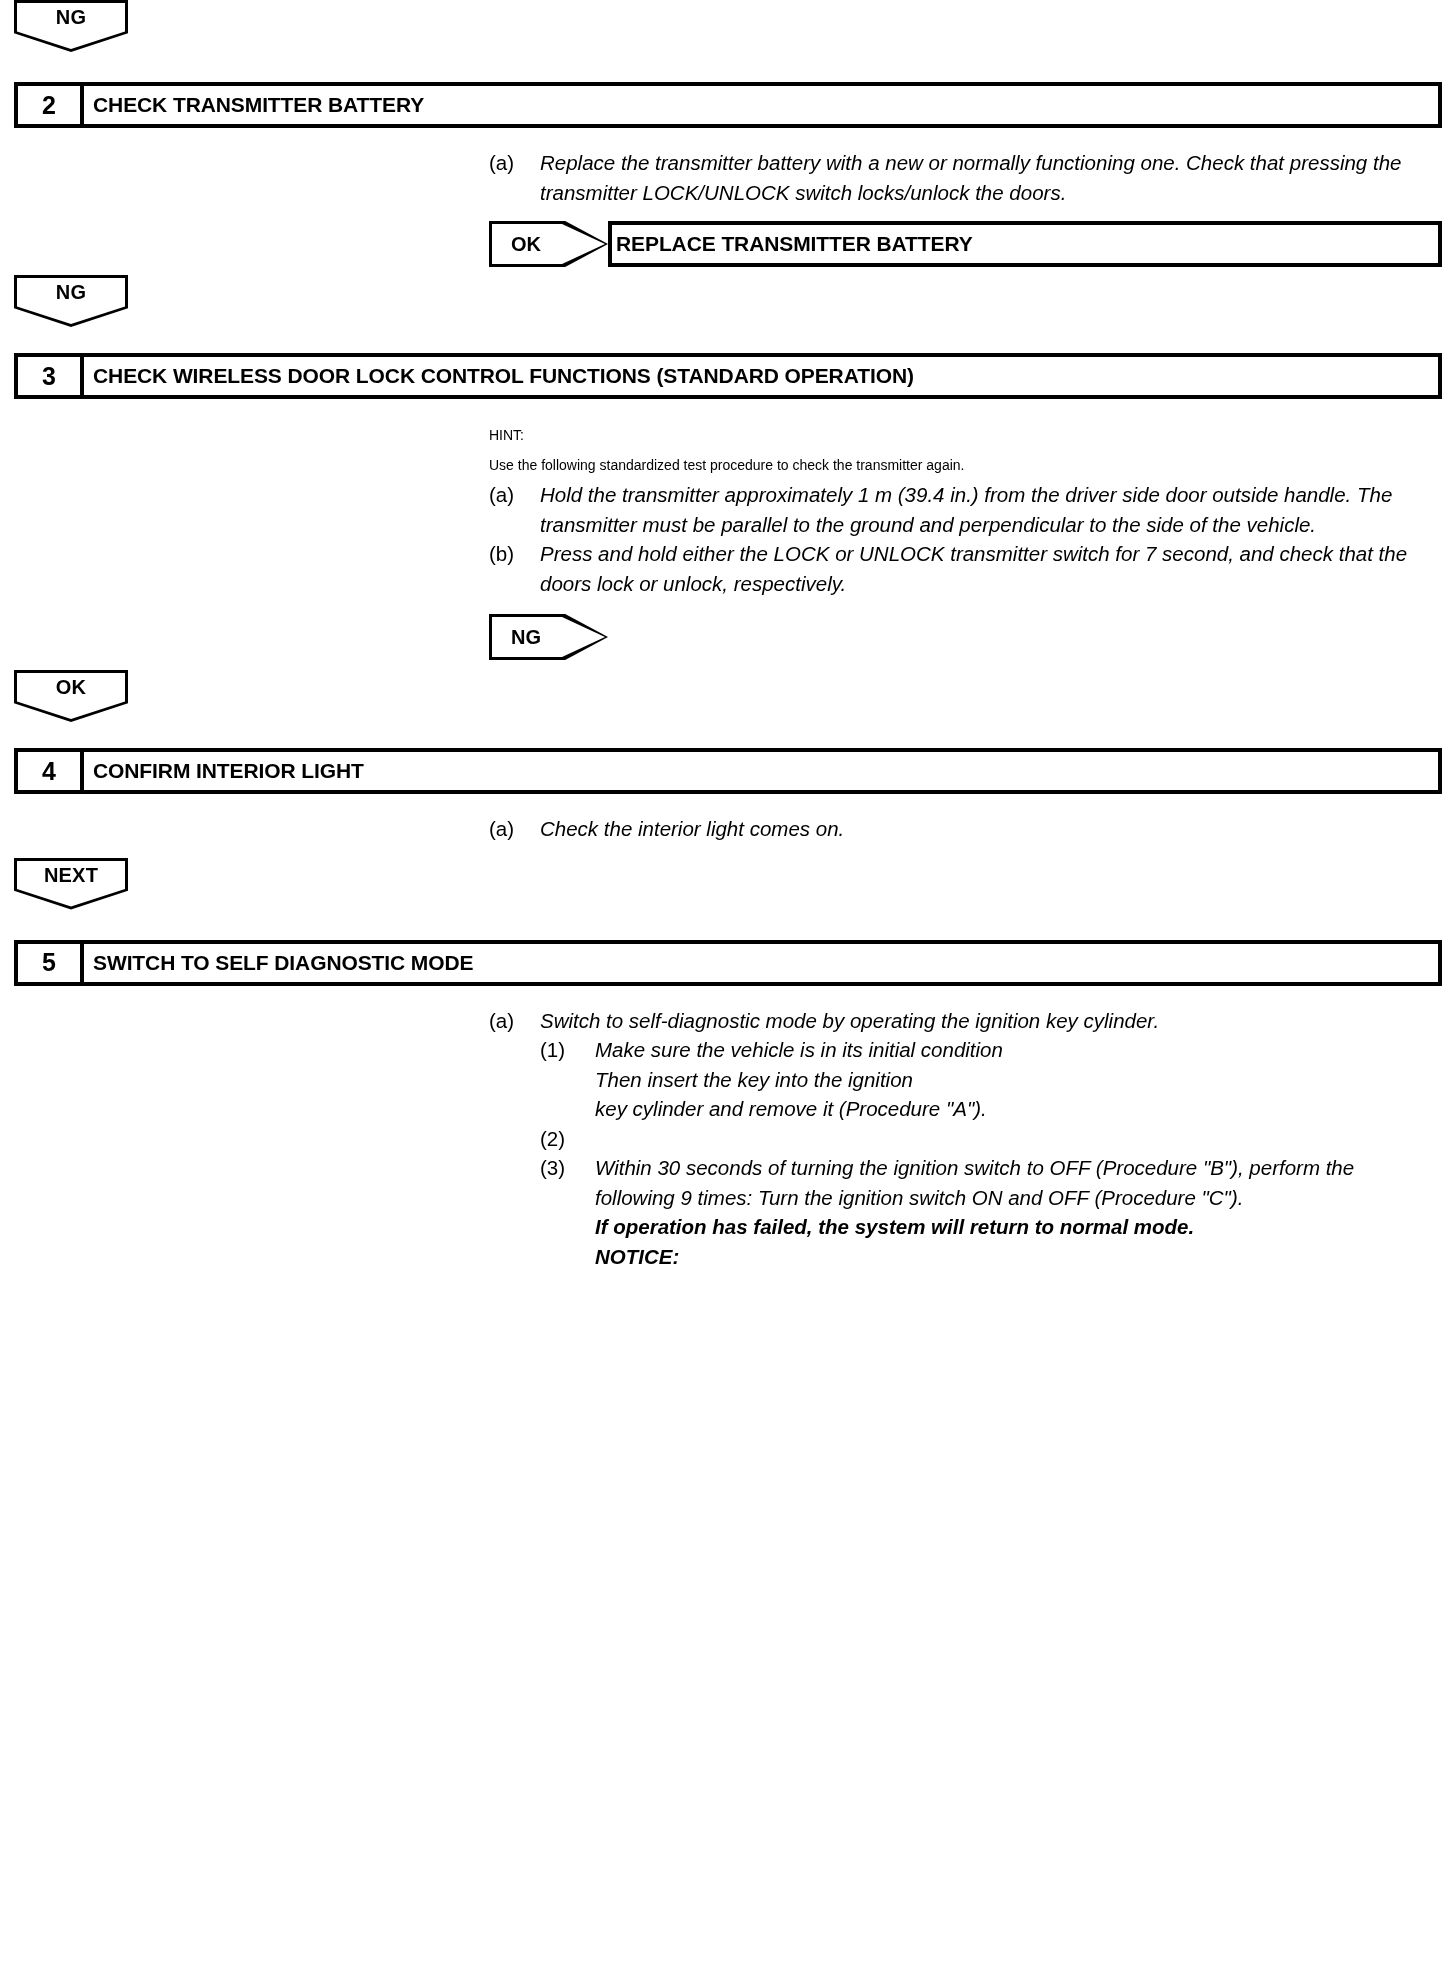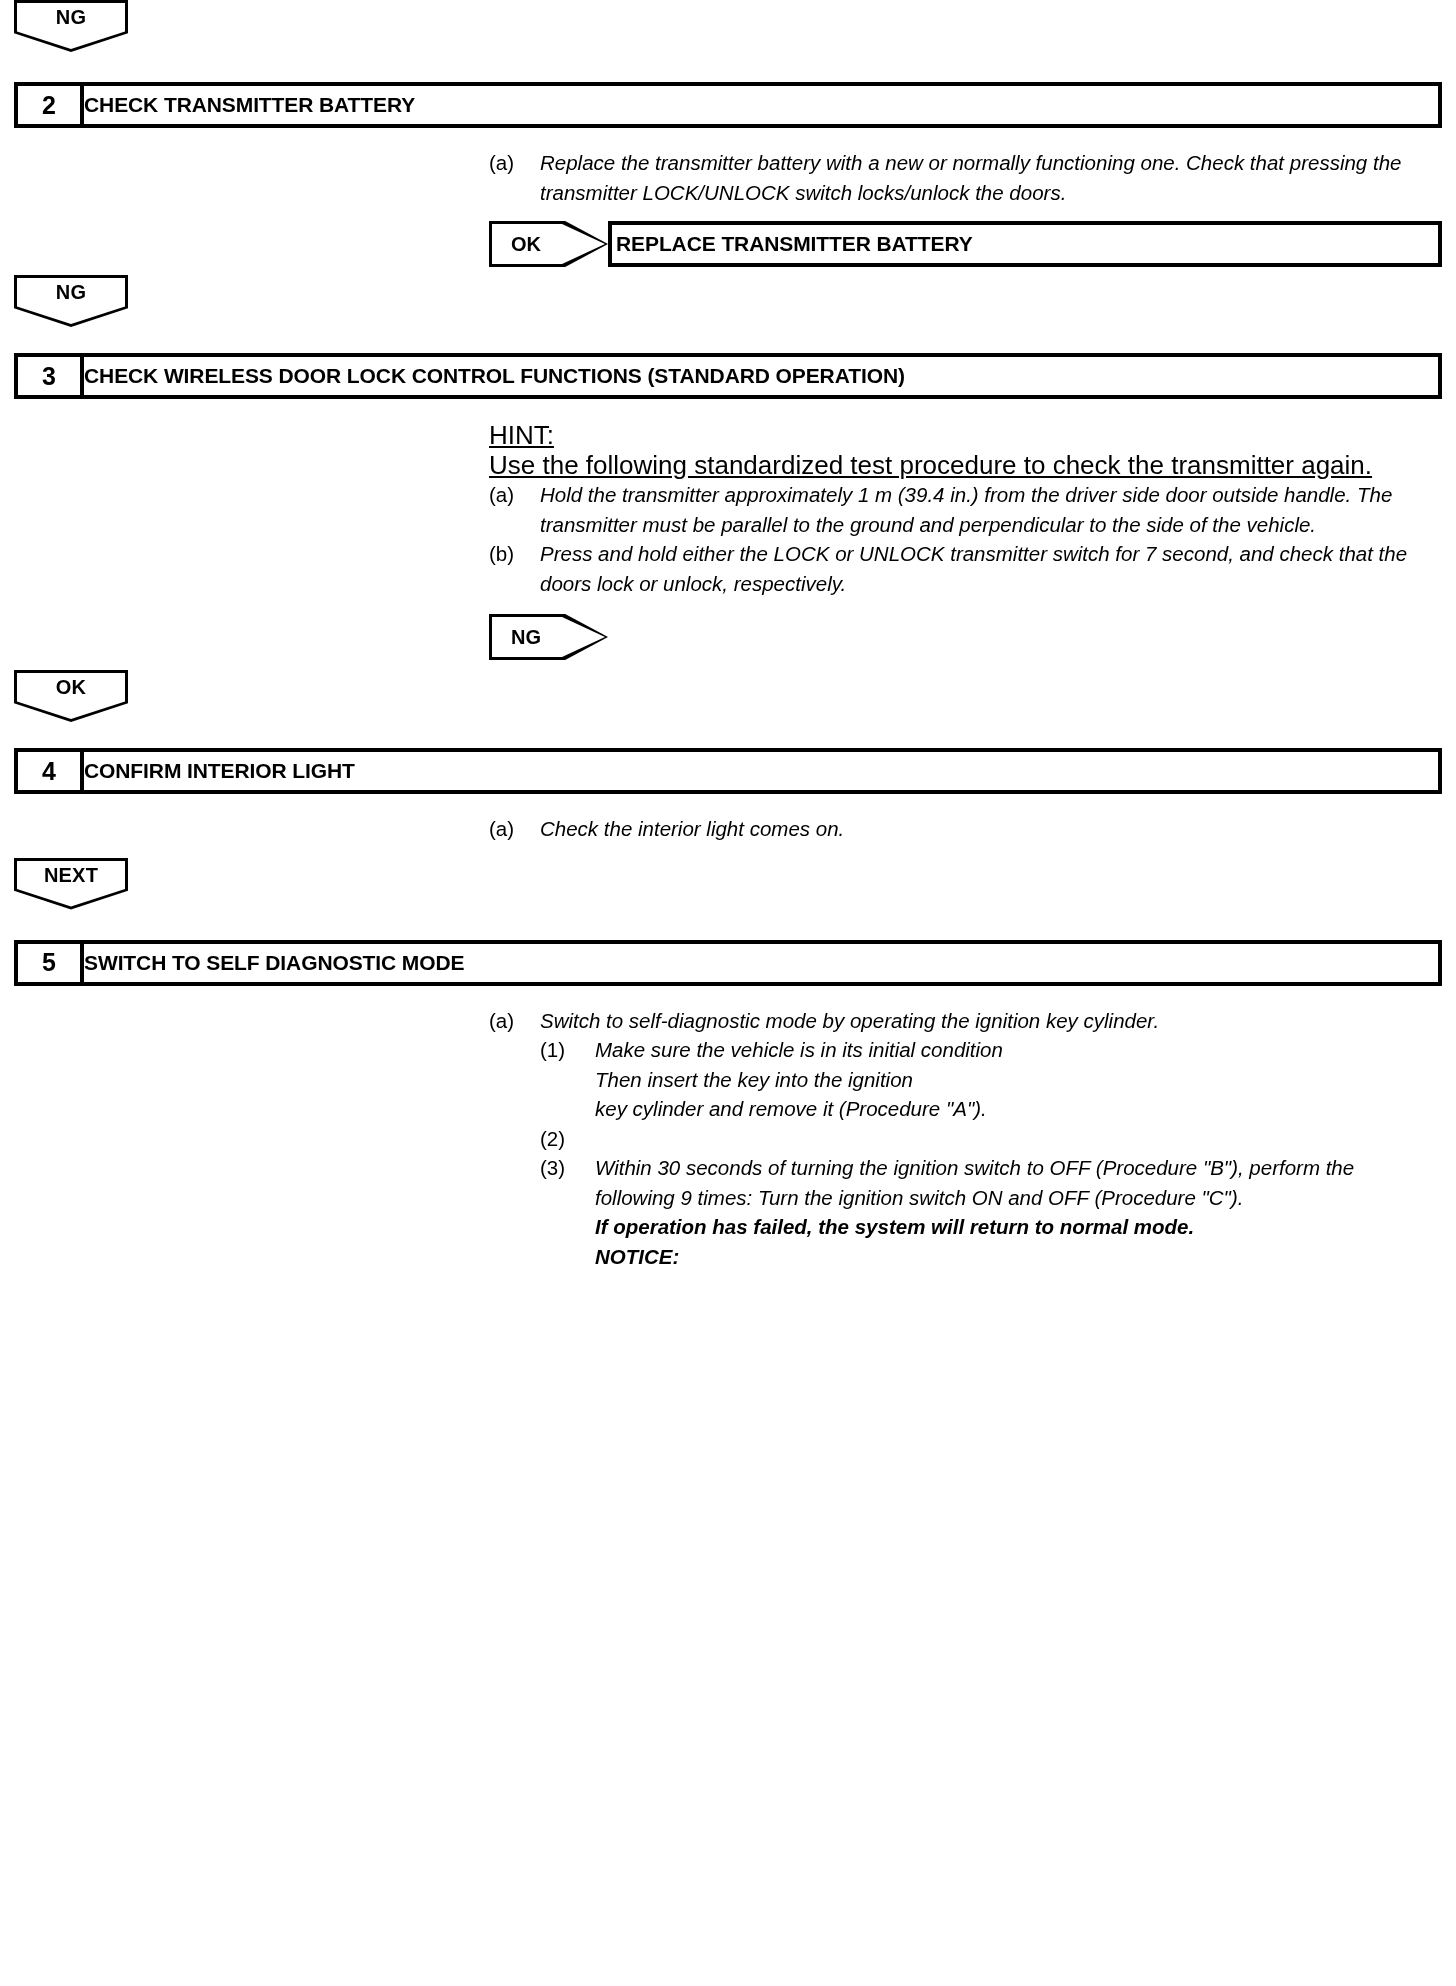--- a/index.html
+++ b/index.html
@@ -59,42 +59,42 @@
     display: flex;
     align-items: center;
     justify-content: center;
     font-size: 25px;
     font-weight: bold;
   }
   .step-title {
     flex: 1 1 auto;
     display: flex;
     align-items: center;
+    padding-left: 9px;
     font-size: 21px;
     font-weight: bold;
     letter-spacing: -0.1px;
     white-space: nowrap;
   }
 
   
   .body-block { padding-left: 475px; padding-right: 10px; }
   .proc {
     display: flex;
     font-size: 20.5px;
     line-height: 29.5px;
   }
   .proc .marker {
     flex: 0 0 51px;
     width: 51px;
   }
   .proc .txt { flex: 1 1 auto; font-style: italic; }
   .plain {
-    font-size: 26px;
+    font-size: 14px;
     line-height: 29.5px;
-    text-decoration: underline;
   }
   .sub { padding-left: 51px; }
   .sub .marker { flex: 0 0 55px; width: 55px; }
   .bold { font-weight: bold; }
 
   
   .result-row {
     display: flex;
     align-items: stretch;
     padding-left: 475px;

